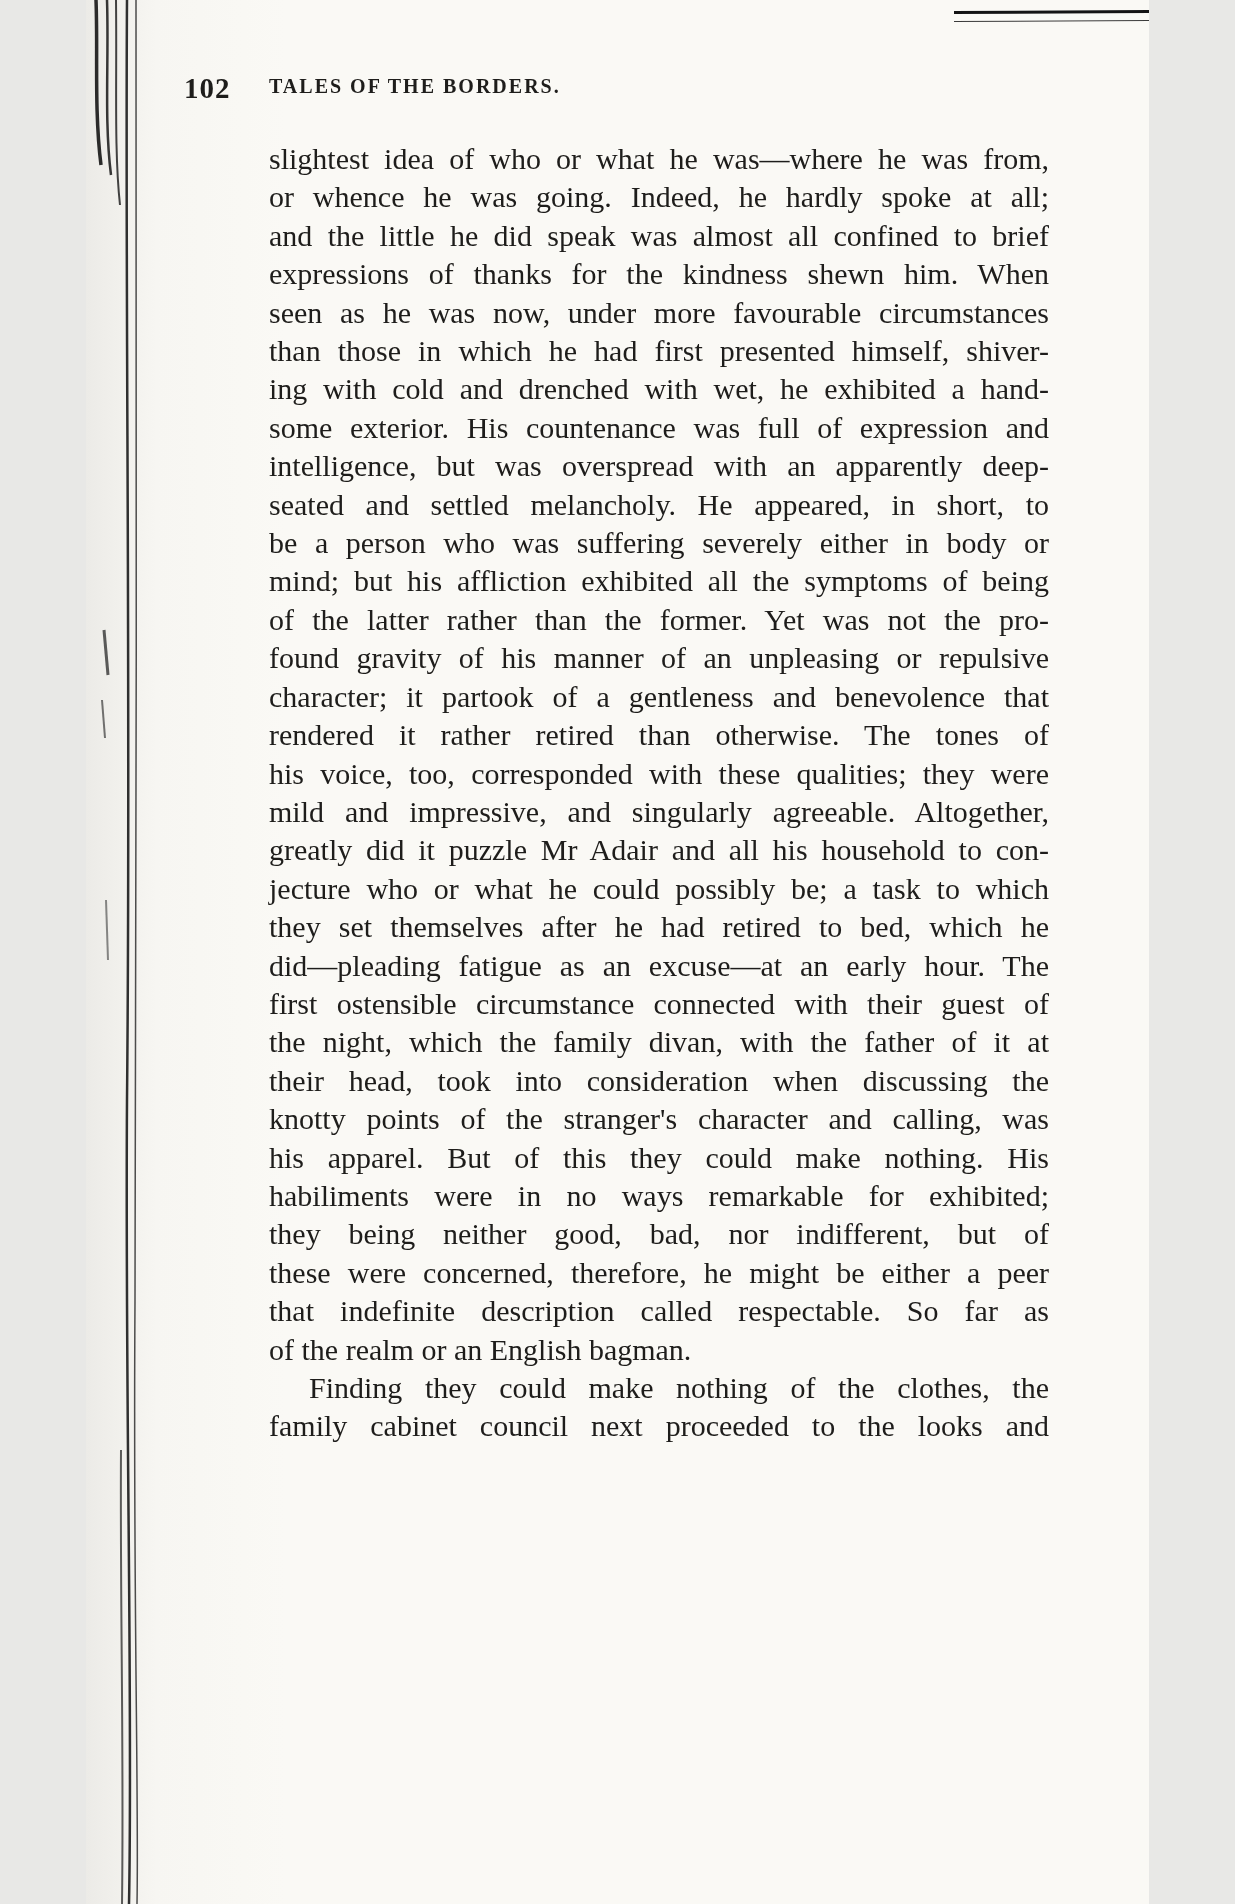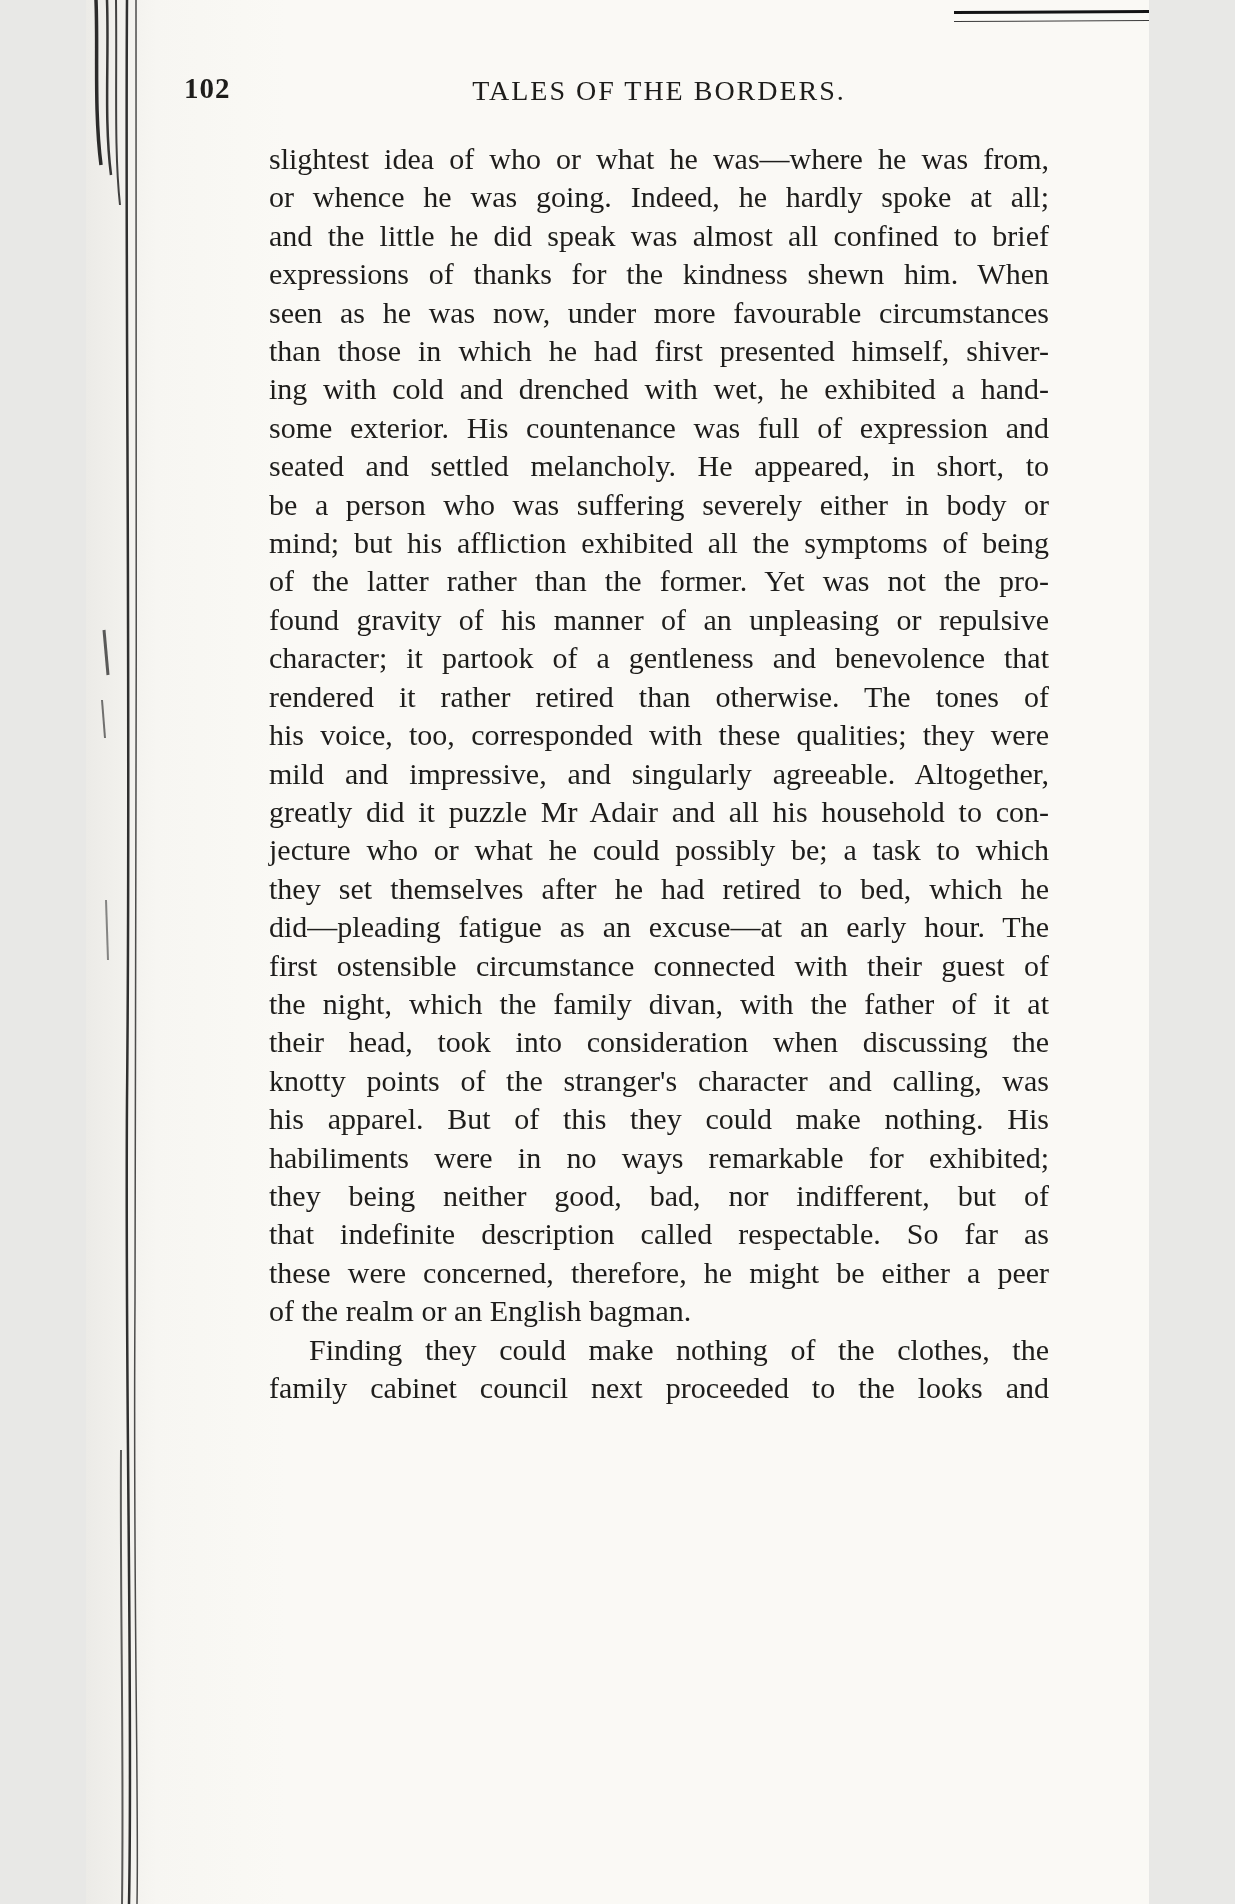--- a/index.html
+++ b/index.html
@@ -49,23 +49,22 @@
     top: 0;
     font-size: 29px;
     font-weight: bold;
     letter-spacing: 1px;
   }
   .head-title {
     position: absolute;
     left: 183px;
     width: 780px;
     top: 3px;
-    text-align: center;
-    font-size: 28px;
-    font-weight: normal;
+    font-size: 20px;
+    font-weight: bold;
     letter-spacing: 2px;
   }
   .text-block {
     position: absolute;
     top: 140px;
     left: 183px;
     width: 780px;
     font-size: 30px;
     line-height: 38.4px;
   }
@@ -107,40 +106,41 @@
 
   <div class="text-block">
       <div class="line">slightest idea of who or what he was—where he was from,</div>
       <div class="line">or whence he was going.  Indeed, he hardly spoke at all;</div>
       <div class="line">and the little he did speak was almost all confined to brief</div>
       <div class="line">expressions of thanks for the kindness shewn him.  When</div>
       <div class="line">seen as he was now, under more favourable circumstances</div>
       <div class="line">than those in which he had first presented himself, shiver-</div>
       <div class="line">ing with cold and drenched with wet, he exhibited a hand-</div>
       <div class="line">some exterior.  His countenance was full of expression and</div>
+      <div class="line">intelligence, but was overspread with an apparently deep-</div>
       <div class="line">seated and settled melancholy.  He appeared, in short, to</div>
       <div class="line">be a person who was suffering severely either in body or</div>
       <div class="line">mind; but his affliction exhibited all the symptoms of being</div>
       <div class="line">of the latter rather than the former.  Yet was not the pro-</div>
       <div class="line">found gravity of his manner of an unpleasing or repulsive</div>
       <div class="line">character; it partook of a gentleness and benevolence that</div>
       <div class="line">rendered it rather retired than otherwise.  The tones of</div>
       <div class="line">his voice, too, corresponded with these qualities; they were</div>
       <div class="line">mild and impressive, and singularly agreeable.  Altogether,</div>
       <div class="line">greatly did it puzzle Mr Adair and all his household to con-</div>
       <div class="line">jecture who or what he could possibly be; a task to which</div>
       <div class="line">they set themselves after he had retired to bed, which he</div>
       <div class="line">did—pleading fatigue as an excuse—at an early hour.  The</div>
       <div class="line">first ostensible circumstance connected with their guest of</div>
       <div class="line">the night, which the family divan, with the father of it at</div>
       <div class="line">their head, took into consideration when discussing the</div>
       <div class="line">knotty points of the stranger's character and calling, was</div>
       <div class="line">his apparel.  But of this they could make nothing.  His</div>
       <div class="line">habiliments were in no ways remarkable for exhibited;</div>
       <div class="line">they being neither good, bad, nor indifferent, but of</div>
+      <div class="line">these were concerned, therefore, he might be either a peer</div>
       <div class="line">that indefinite description called respectable.  So far as</div>
-      <div class="line">these were concerned, therefore, he might be either a peer</div>
       <div class="line noJustify">of the realm or an English bagman.</div>
       <div class="line indent">Finding they could make nothing of the clothes, the</div>
       <div class="line">family cabinet council next proceeded to the looks and</div>
     </div>
 
 </div>
 
 </body></html>

